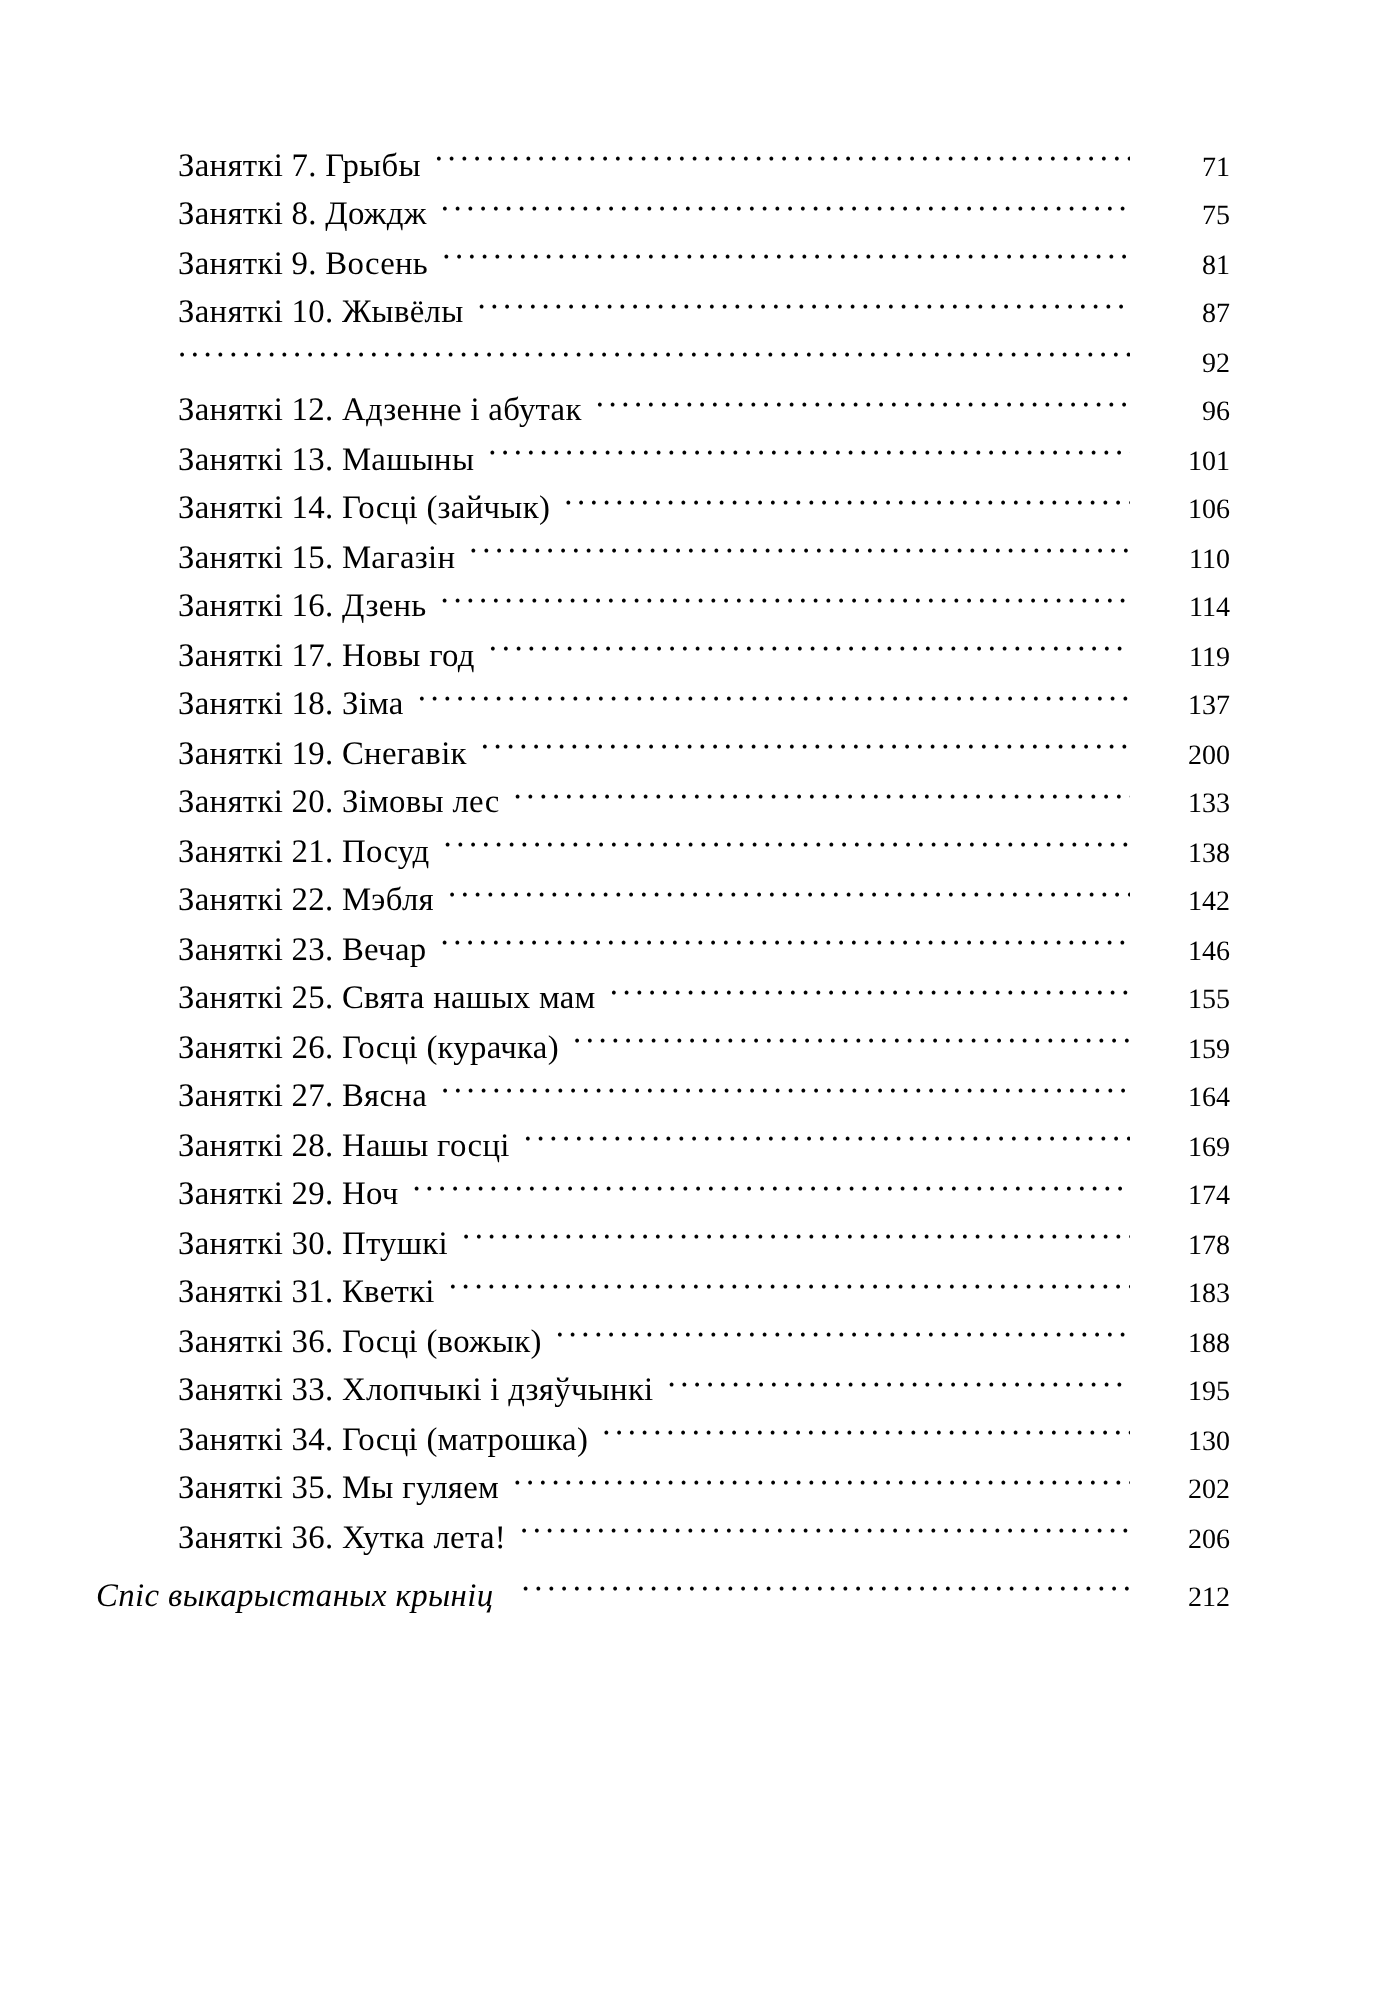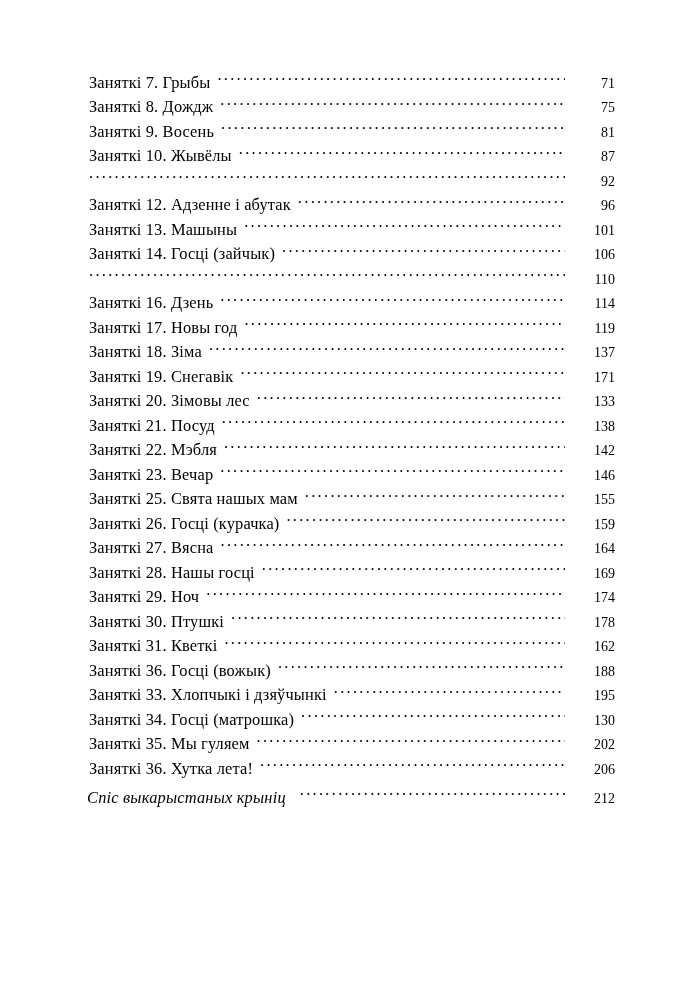--- a/index.html
+++ b/index.html
@@ -72,21 +72,21 @@
     font-variant-numeric: lining-nums;
   }
 
   
   #toc-appendix {
     position: absolute;
     left: 48px;
     top: 777px;
     width: 567px;  
   }
-  #toc-appendix .toc-row { height: 26px; line-height: 26px; margin-left: 39px; }
+  #toc-appendix .toc-row { height: 26px; line-height: 26px; }
   #toc-appendix .toc-leader { height: 26px; }
   #toc-appendix .toc-leader::before { line-height: 26px; }
 
   .appendix-title {
     font-style: italic;
     font-size: 16.4px;
     flex: 0 0 auto;
     padding-right: 14px;
     letter-spacing: 0.2px;
   }
@@ -130,20 +130,21 @@
         <span class="toc-title">Заняткі 13. Машыны</span>
         <span class="toc-leader"></span>
         <span class="toc-page-num">101</span>
       </div>
       <div class="toc-row">
         <span class="toc-title">Заняткі 14. Госці (зайчык)</span>
         <span class="toc-leader"></span>
         <span class="toc-page-num">106</span>
       </div>
       <div class="toc-row">
+        <span class="toc-title">Заняткі 15. Магазін</span>
         <span class="toc-leader"></span>
         <span class="toc-page-num">110</span>
       </div>
       <div class="toc-row">
         <span class="toc-title">Заняткі 16. Дзень</span>
         <span class="toc-leader"></span>
         <span class="toc-page-num">114</span>
       </div>
       <div class="toc-row">
         <span class="toc-title">Заняткі 17. Новы год</span>
@@ -151,21 +152,21 @@
         <span class="toc-page-num">119</span>
       </div>
       <div class="toc-row">
         <span class="toc-title">Заняткі 18. Зіма</span>
         <span class="toc-leader"></span>
         <span class="toc-page-num">137</span>
       </div>
       <div class="toc-row">
         <span class="toc-title">Заняткі 19. Снегавік</span>
         <span class="toc-leader"></span>
-        <span class="toc-page-num">171</span>
+        <span class="toc-page-num">200</span>
       </div>
       <div class="toc-row">
         <span class="toc-title">Заняткі 20. Зімовы лес</span>
         <span class="toc-leader"></span>
         <span class="toc-page-num">133</span>
       </div>
       <div class="toc-row">
         <span class="toc-title">Заняткі 21. Посуд</span>
         <span class="toc-leader"></span>
         <span class="toc-page-num">138</span>
@@ -206,21 +207,21 @@
         <span class="toc-page-num">174</span>
       </div>
       <div class="toc-row">
         <span class="toc-title">Заняткі 30. Птушкі</span>
         <span class="toc-leader"></span>
         <span class="toc-page-num">178</span>
       </div>
       <div class="toc-row">
         <span class="toc-title">Заняткі 31. Кветкі</span>
         <span class="toc-leader"></span>
-        <span class="toc-page-num">162</span>
+        <span class="toc-page-num">183</span>
       </div>
       <div class="toc-row">
         <span class="toc-title">Заняткі 36. Госці (вожык)</span>
         <span class="toc-leader"></span>
         <span class="toc-page-num">188</span>
       </div>
       <div class="toc-row">
         <span class="toc-title">Заняткі 33. Хлопчыкі і дзяўчынкі</span>
         <span class="toc-leader"></span>
         <span class="toc-page-num">195</span>

